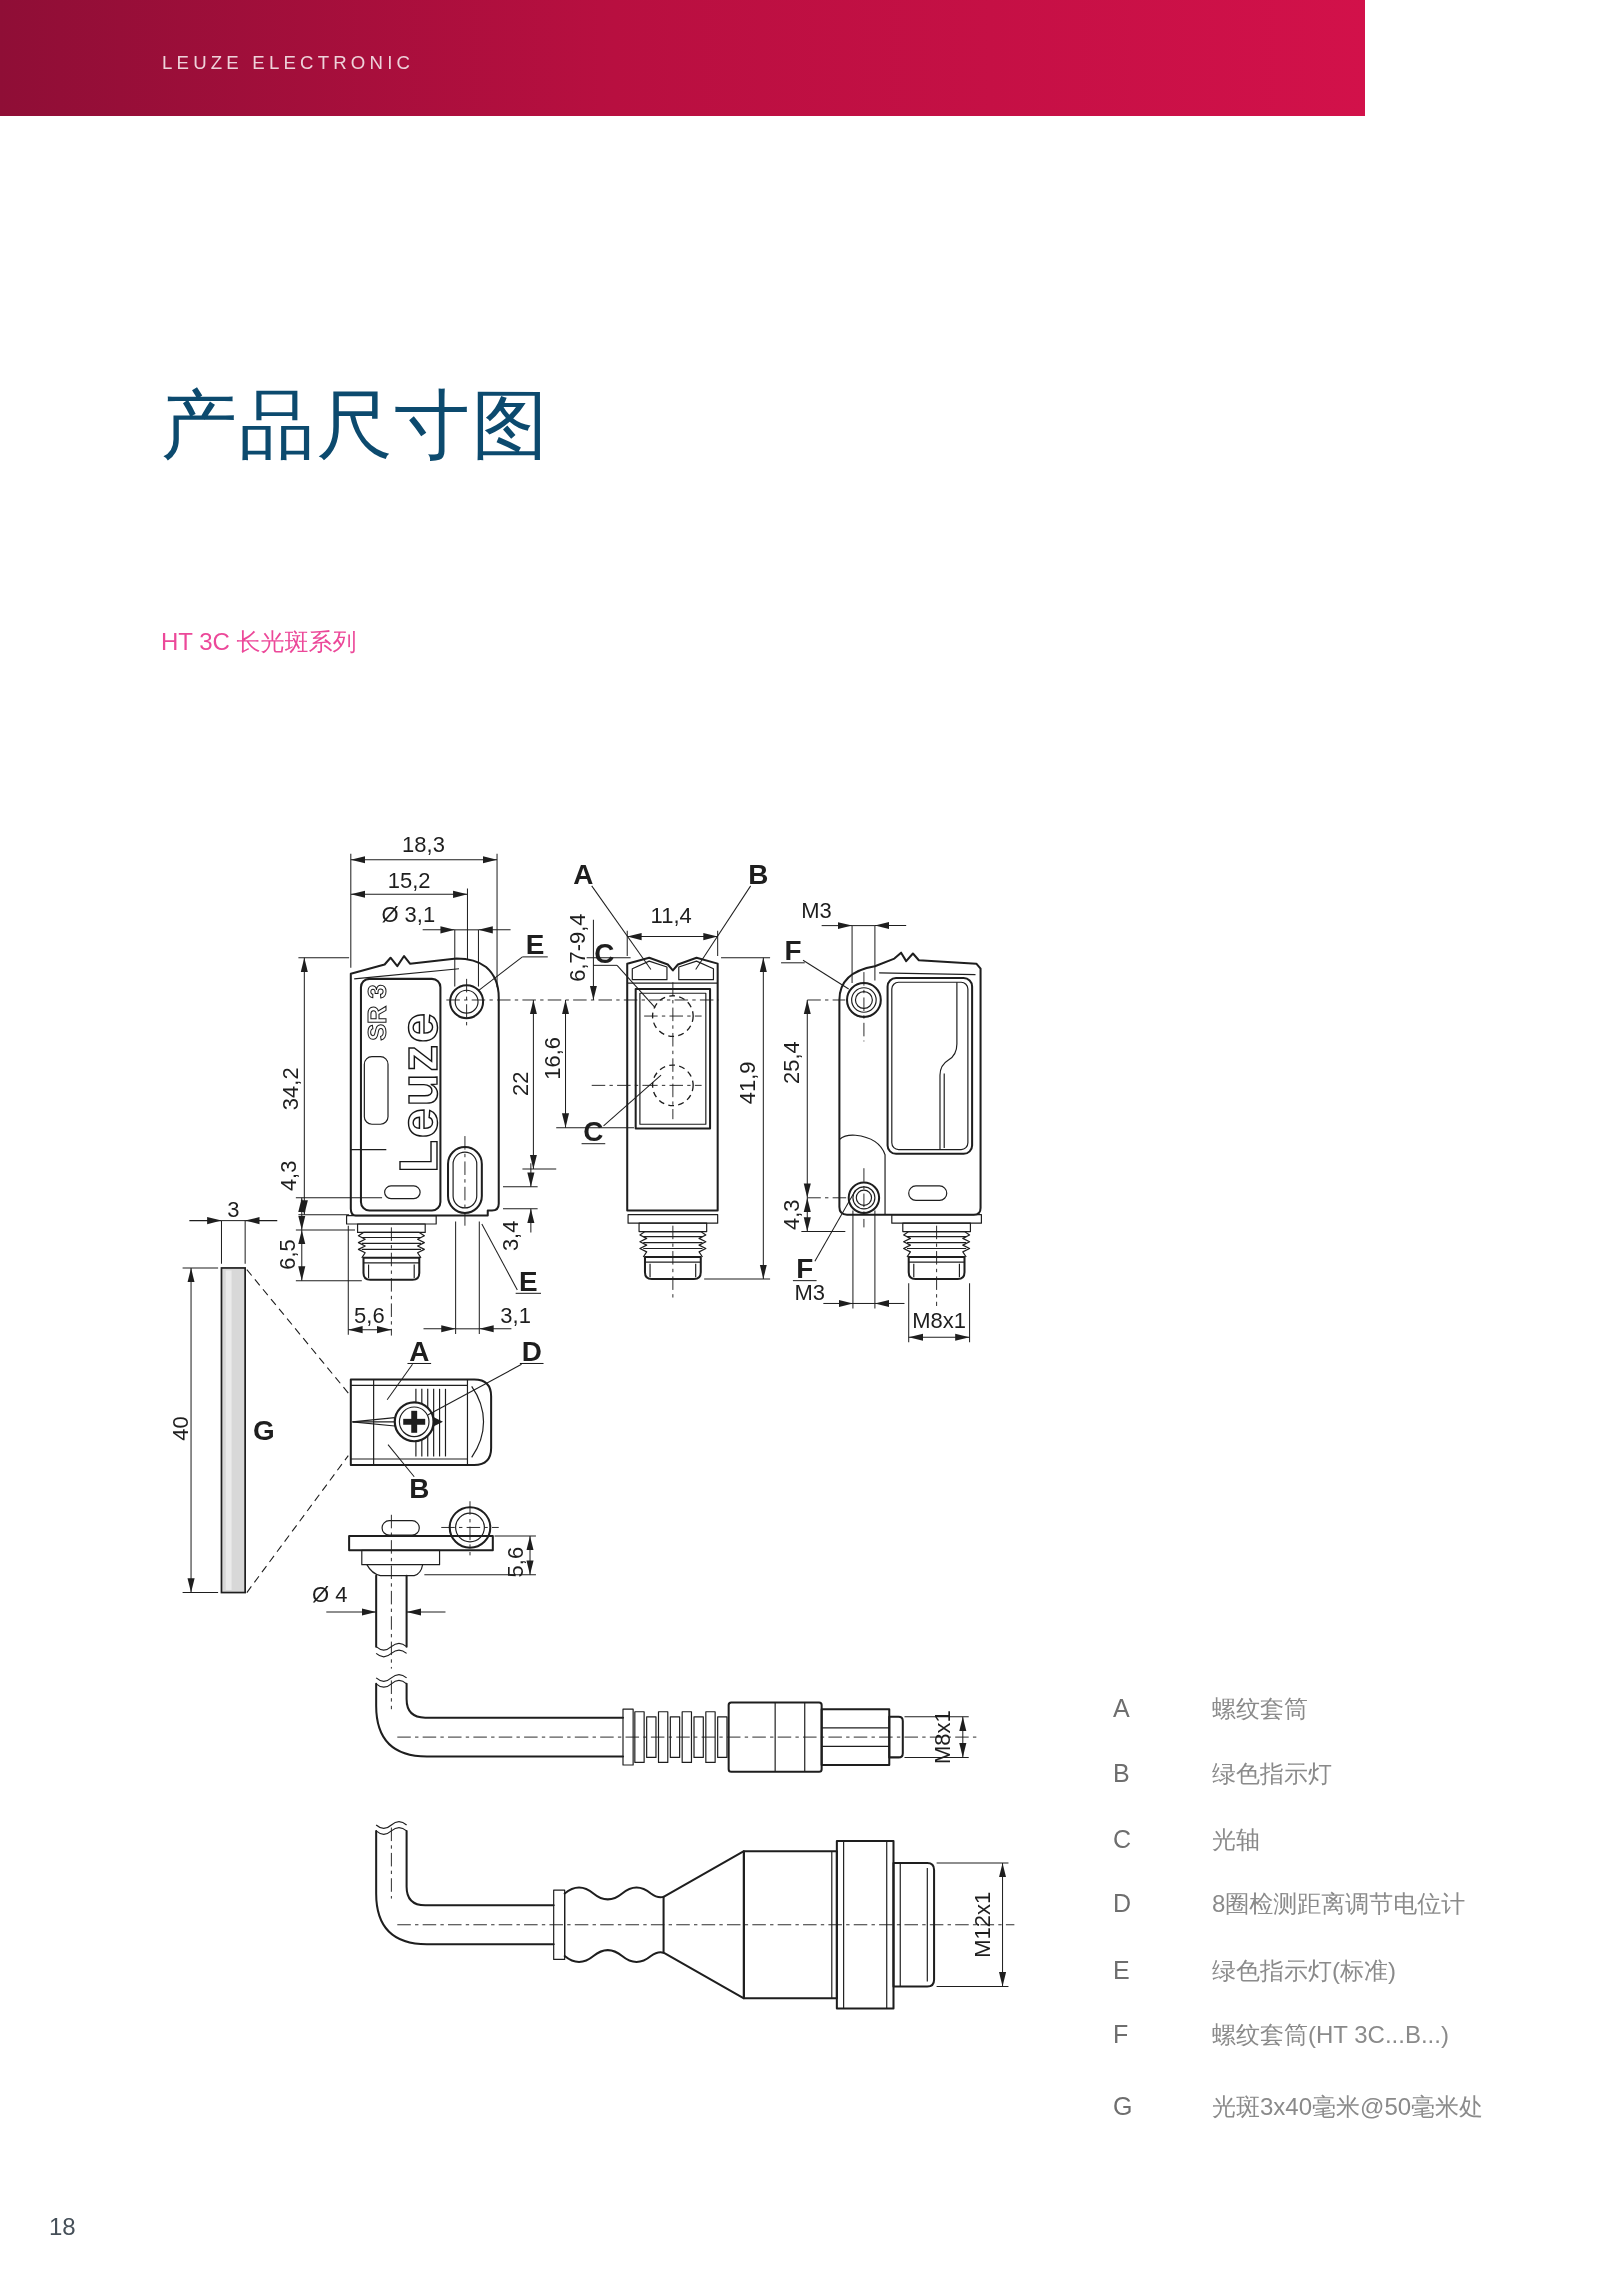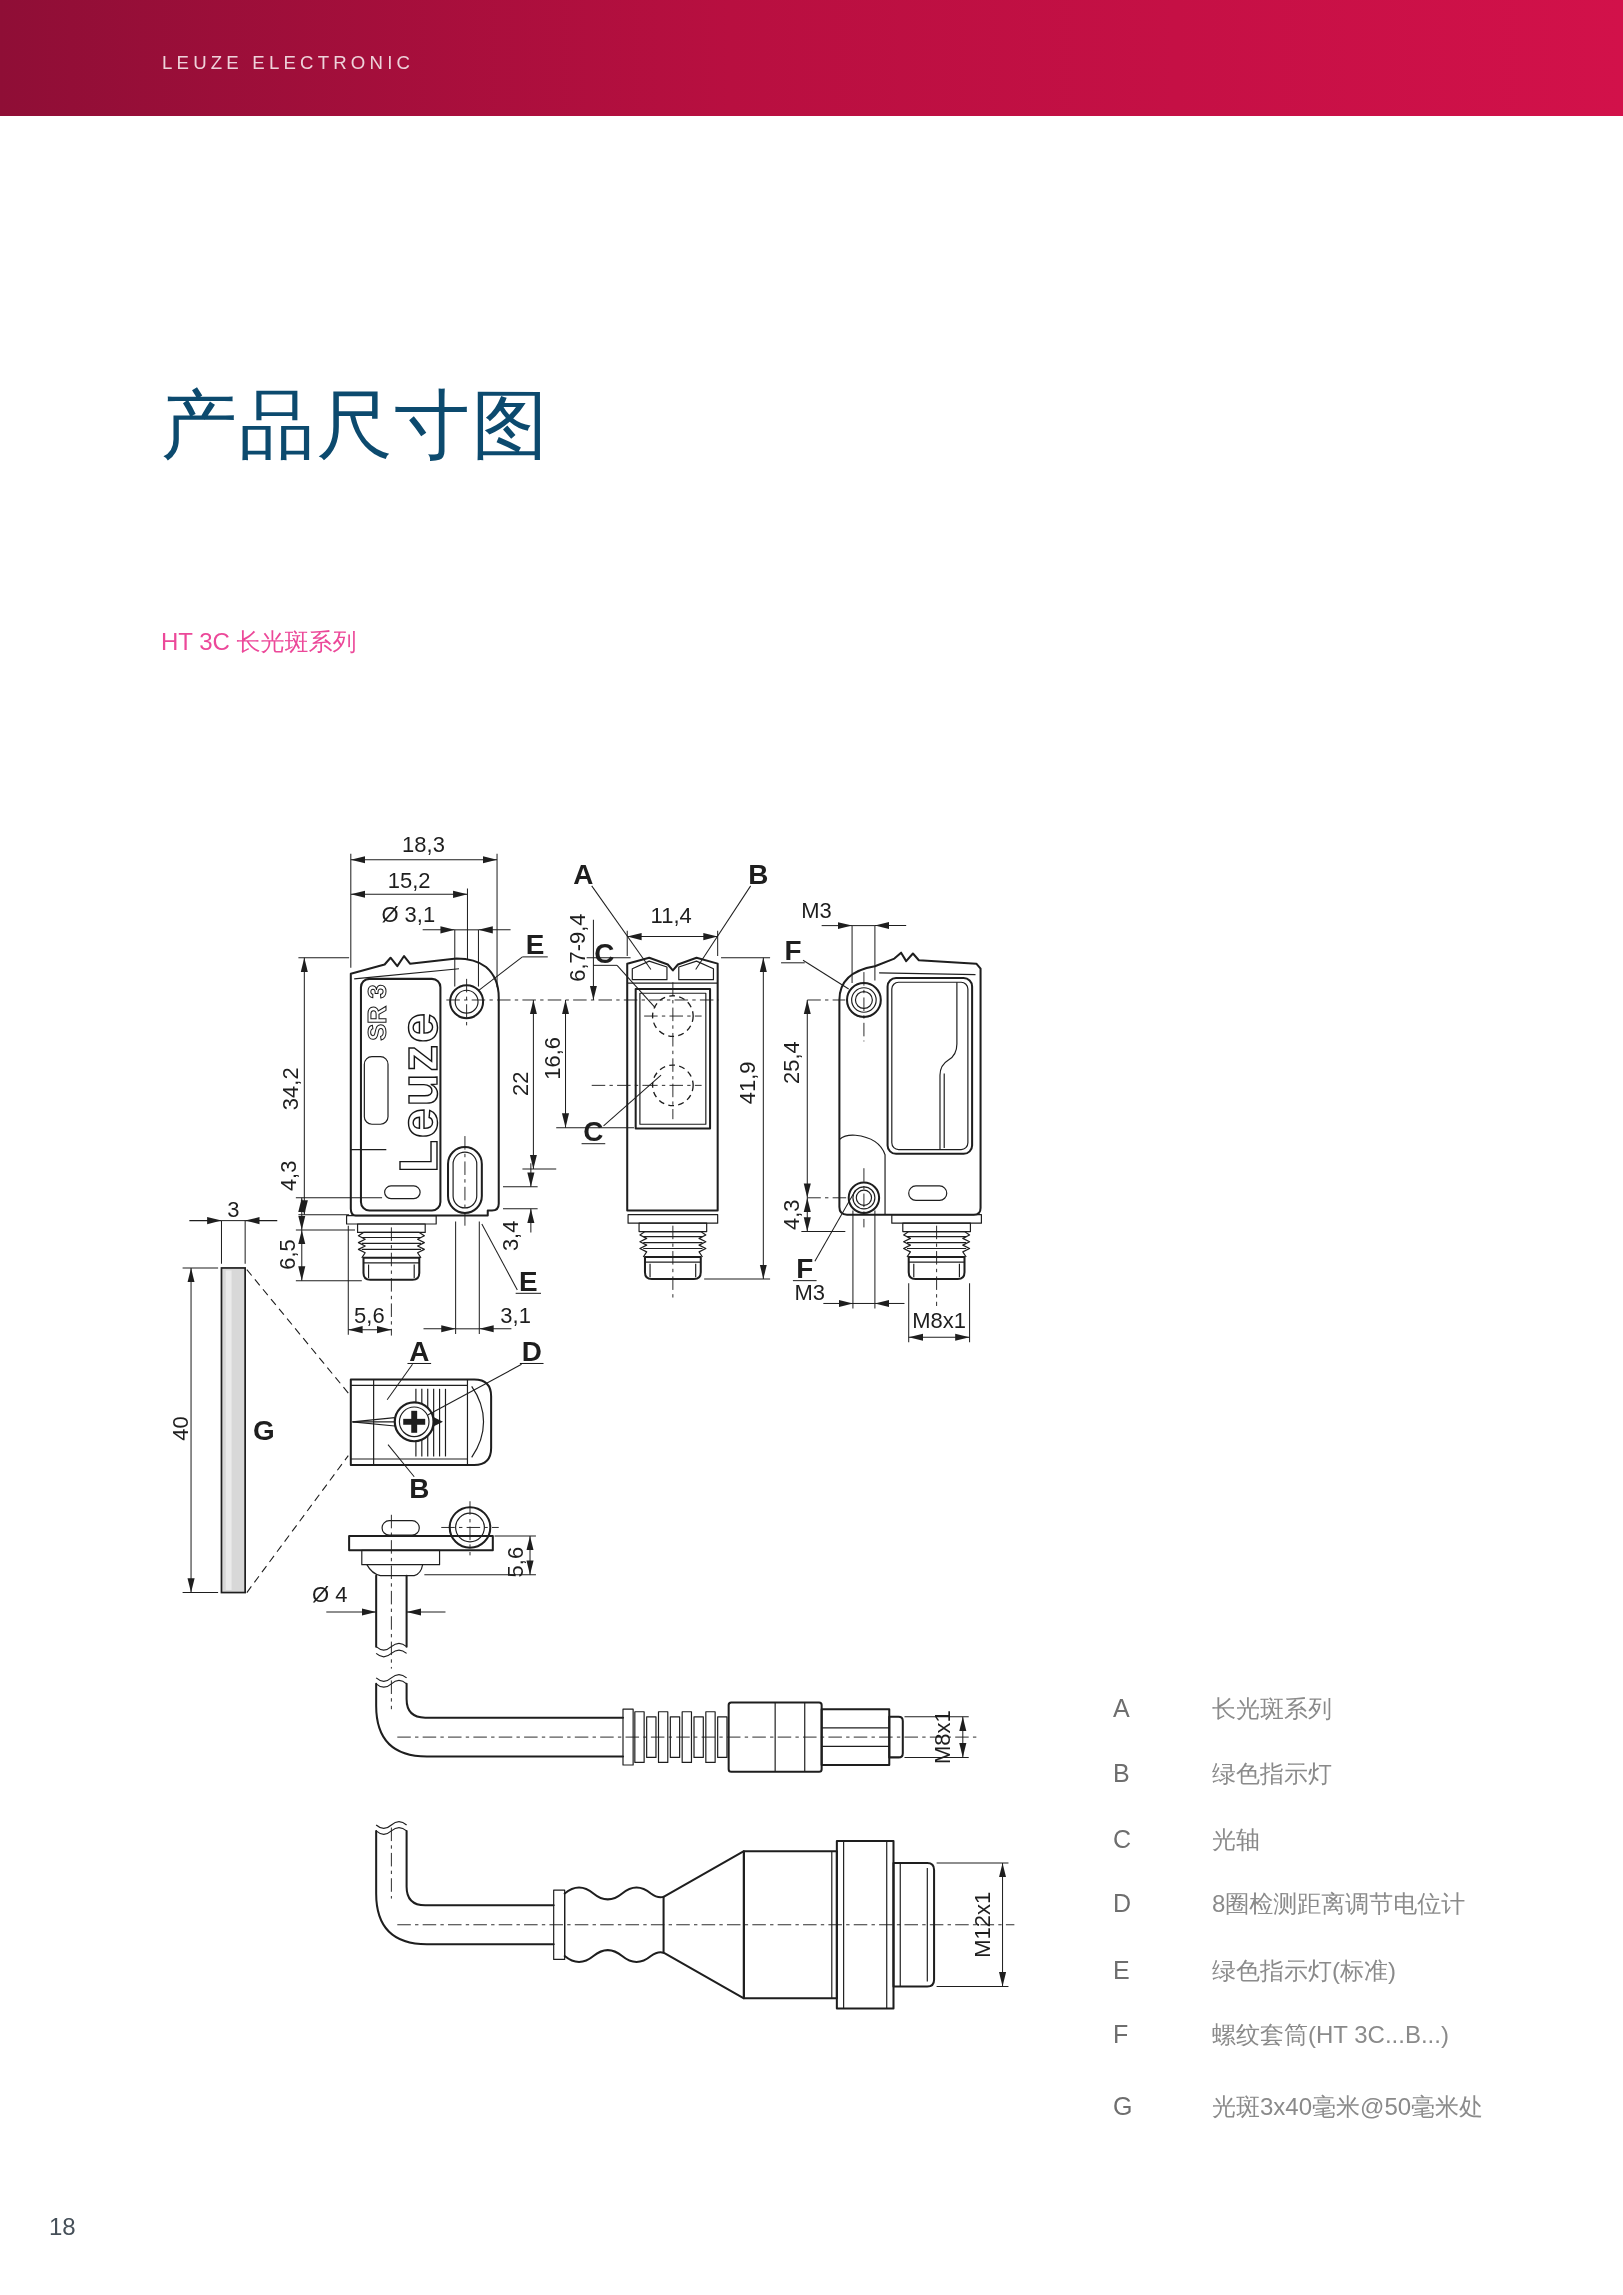--- a/index.html
+++ b/index.html
@@ -1,18 +1,18 @@
 <!DOCTYPE html>
 <html style="font-size:13.5px"><head>
 <meta charset="utf-8">
 <style>
   html,body{margin:0;padding:0;background:#fff;}
   .page{position:relative;width:1623px;height:2295px;background:#ffffff;overflow:hidden;
         font-family:"Liberation Sans",sans-serif;}
-  .header{position:absolute;left:0;top:0;width:1623px;height:116px;
+  .header{position:absolute;left:0;top:0;width:1365px;height:116px;
           background:linear-gradient(90deg,#8f0e36 0%,#b80f40 45%,#d2114a 100%);}
   .brand{position:absolute;left:162px;top:52px;font-size:18.6px;letter-spacing:4.2px;
          color:#eed2da;font-weight:400;}
   .title{position:absolute;left:161px;top:379px;font-size:76px;line-height:91px;
          color:#0c4a6e;font-weight:500;letter-spacing:1.7px;}
   .subtitle{position:absolute;left:161px;top:626px;font-size:24px;color:#ec4899;}
   .pagenum{position:absolute;left:49px;top:2213px;font-size:24px;color:#454f58;}
   .legend-row{position:absolute;height:29px;line-height:29px;}
   .legend-key{position:absolute;left:1113px;width:51px;font-size:25px;color:#6e6e6e;}
   .legend-text{position:absolute;left:1212px;width:389px;font-size:24px;color:#8a8a8a;}
@@ -364,21 +364,21 @@
       <text class="dimtxt mid" transform="rotate(-90 1162 2277)" x="1162" y="2286">M12x1</text>
       <line class="dim" x1="1186" y1="2204" x2="1186" y2="2350" marker-start="url(#ah)" marker-end="url(#ah)"></line>
       <line class="dim" x1="1108" y1="2204" x2="1193" y2="2204"></line>
       <line class="dim" x1="1108" y1="2350" x2="1193" y2="2350"></line>
     </g>
   </svg>
 
   <div>
     <div class="legend-row" style="top:1694px;">
       <span class="legend-key">A</span>
-      <span class="legend-text">长光斑系列</span>
+      <span class="legend-text">螺纹套筒</span>
     </div>
     <div class="legend-row" style="top:1759px;">
       <span class="legend-key">B</span>
       <span class="legend-text">绿色指示灯</span>
     </div>
     <div class="legend-row" style="top:1825px;">
       <span class="legend-key">C</span>
       <span class="legend-text">光轴</span>
     </div>
     <div class="legend-row" style="top:1889px;">

